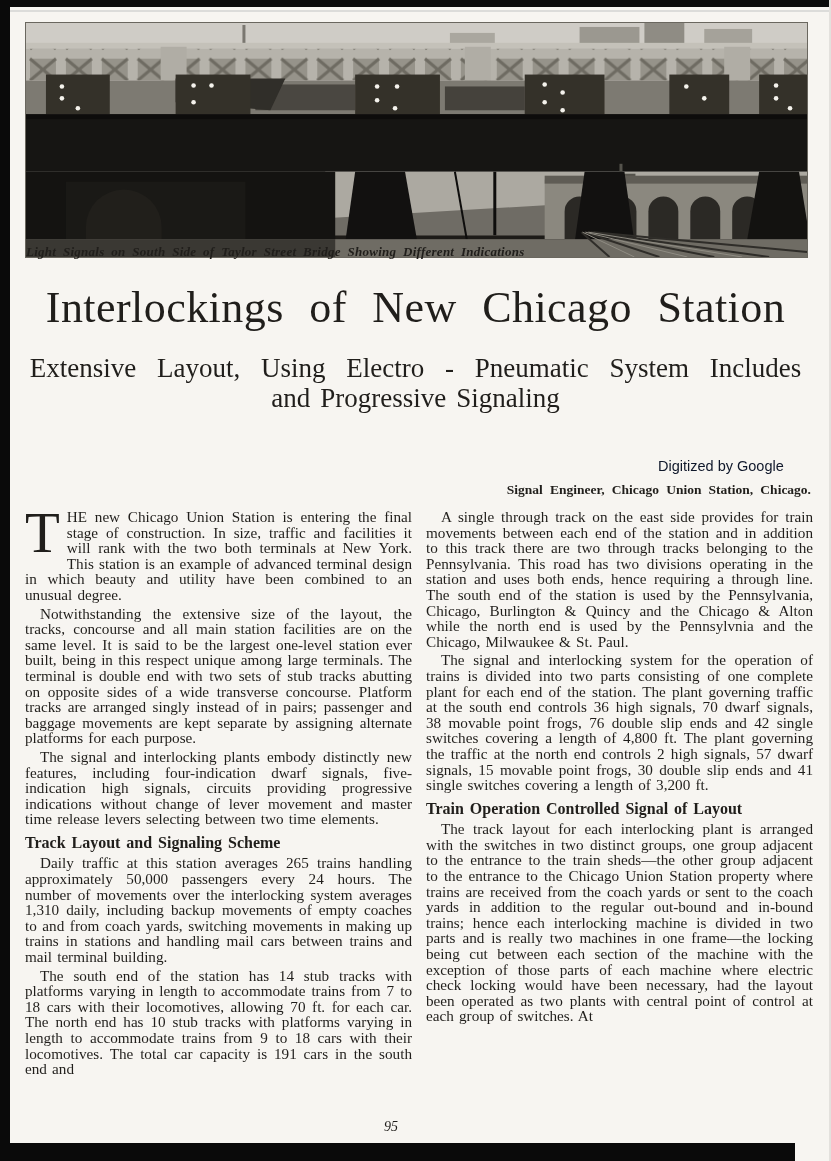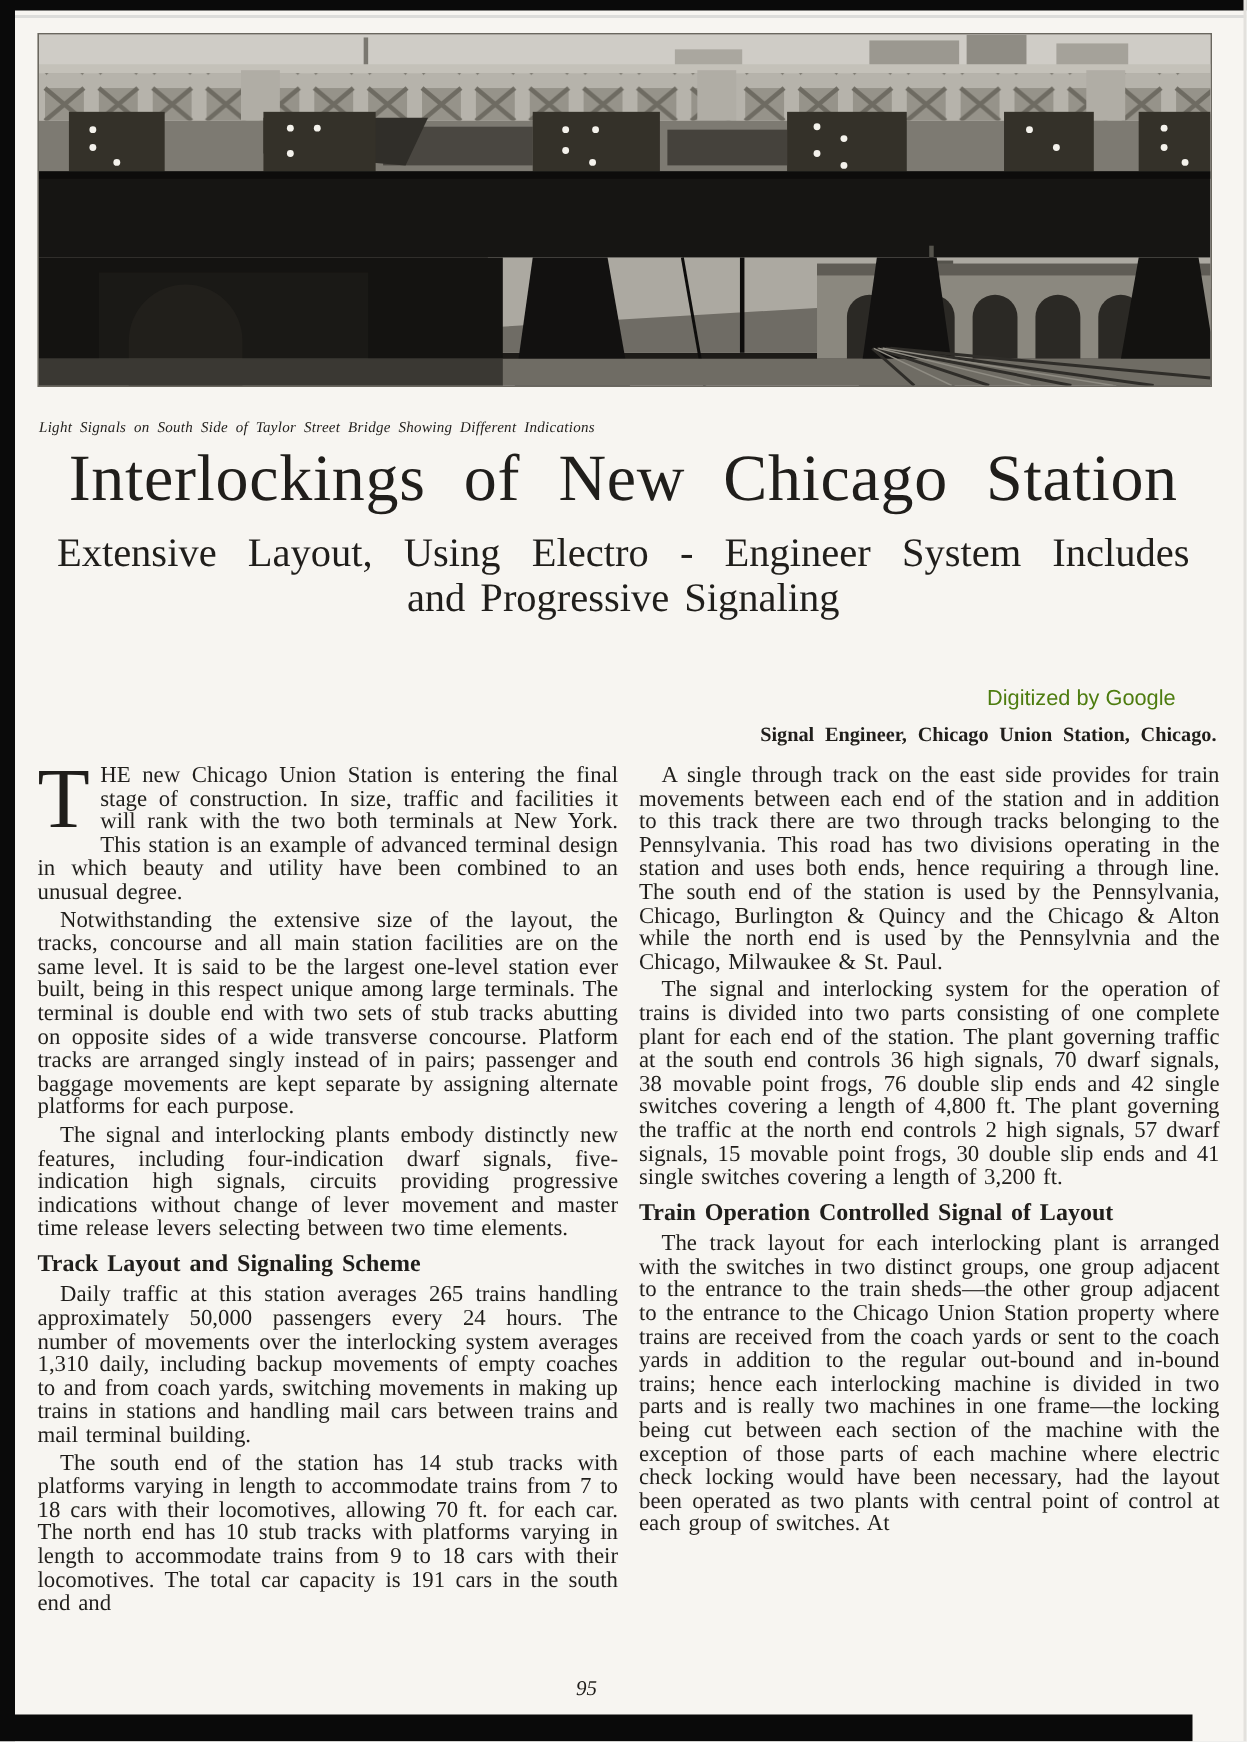--- a/index.html
+++ b/index.html
@@ -16,26 +16,26 @@
   .scan-right{position:absolute;right:0;top:0;width:2px;height:1161px;background:#e3e1dd;}
 
   
   .photo{
     position:absolute;left:25px;top:22px;width:783px;height:236px;
     border:1px solid #6a675f;box-sizing:border-box;background:#cfccc6;
   }
   .photo svg{display:block;width:100%;height:100%;}
 
   .caption{
-    position:absolute;left:26px;top:280px;width:600px;
-    font-style:italic;font-weight:400;font-size:10px;letter-spacing:.02em;word-spacing:.25em;
+    position:absolute;left:26px;top:244px;width:600px;
+    font-style:italic;font-weight:700;font-size:13px;letter-spacing:.02em;word-spacing:.25em;
   }
 
   .title{
-    position:absolute;left:15px;top:295px;width:801px;
+    position:absolute;left:15px;top:284px;width:801px;
     text-align:center;font-size:44px;line-height:1.1;font-weight:400;
     word-spacing:.32em;letter-spacing:.01em;white-space:nowrap;
   }
   .subtitle{
     position:absolute;left:20px;top:353px;width:791px;
     text-align:center;font-size:27px;line-height:30px;font-weight:400;
   }
   .subtitle .l1{display:block;word-spacing:.52em;}
   .subtitle .l2{display:block;word-spacing:.12em;}
   .subtitle .l3{display:block;word-spacing:.12em;}
@@ -43,21 +43,21 @@
   .byline{
     position:absolute;left:20px;top:452px;width:791px;
     text-align:center;font-style:italic;font-size:23px;word-spacing:.18em;
   }
   .affiliation{
     position:absolute;left:20px;top:482px;width:791px;
     text-align:right;font-size:13.5px;font-weight:700;word-spacing:.28em;
   }
   .watermark{
     position:absolute;left:658px;top:458px;width:160px;
-    font-family:"Liberation Sans",sans-serif;font-size:14.5px;color:#4d7c0f;
+    font-family:"Liberation Sans",sans-serif;font-size:14.5px;color:#0f172a;
   }
 
   .columns{
     position:absolute;left:25px;top:509px;width:788px;height:632px;
     display:flex;gap:14px;
   }
   .col{width:387px;font-size:15.2px;line-height:15.6px;text-align:justify;word-spacing:.09em;}
   .col p{margin:0 0 3px 0;text-indent:15px;}
   .col p.first{text-indent:0;}
   .col h3{
@@ -192,21 +192,21 @@
         <line x1="718" y1="236" x2="564" y2="211"></line>
       </g>
     </svg>
   </div>
 
   <div class="caption">Light Signals on South Side of Taylor Street Bridge Showing Different Indications</div>
 
   <h1 class="title" style="margin:0;">Interlockings of New Chicago Station</h1>
 
   <div class="subtitle">
-    <span class="l1">Extensive Layout, Using Electro - Engineer System Includes</span>
+    <span class="l1">Extensive Layout, Using Electro - Pneumatic System Includes</span>
     <span class="l3">and Progressive Signaling</span>
   </div>
 
   <div class="affiliation">Signal Engineer, Chicago Union Station, Chicago.</div>
   <div class="watermark">Digitized by Google</div>
 
   <div class="columns">
     <div class="col">
       <p class="first"><span class="dropcap">T</span><span>HE new Chicago Union Station is entering the final stage of construction.  In size, traffic and facilities it will rank with the two both terminals at New York.  This station is an example of advanced terminal design in which beauty and utility have been combined to an unusual degree.</span></p>
       <p>Notwithstanding the extensive size of the layout, the tracks, concourse and all main station facilities are on the same level.  It is said to be the largest one-level station ever built, being in this respect unique among large terminals.  The terminal is double end with two sets of stub tracks abutting on opposite sides of a wide transverse concourse.  Platform tracks are arranged singly instead of in pairs; passenger and baggage movements are kept separate by assigning alternate platforms for each purpose.</p>

